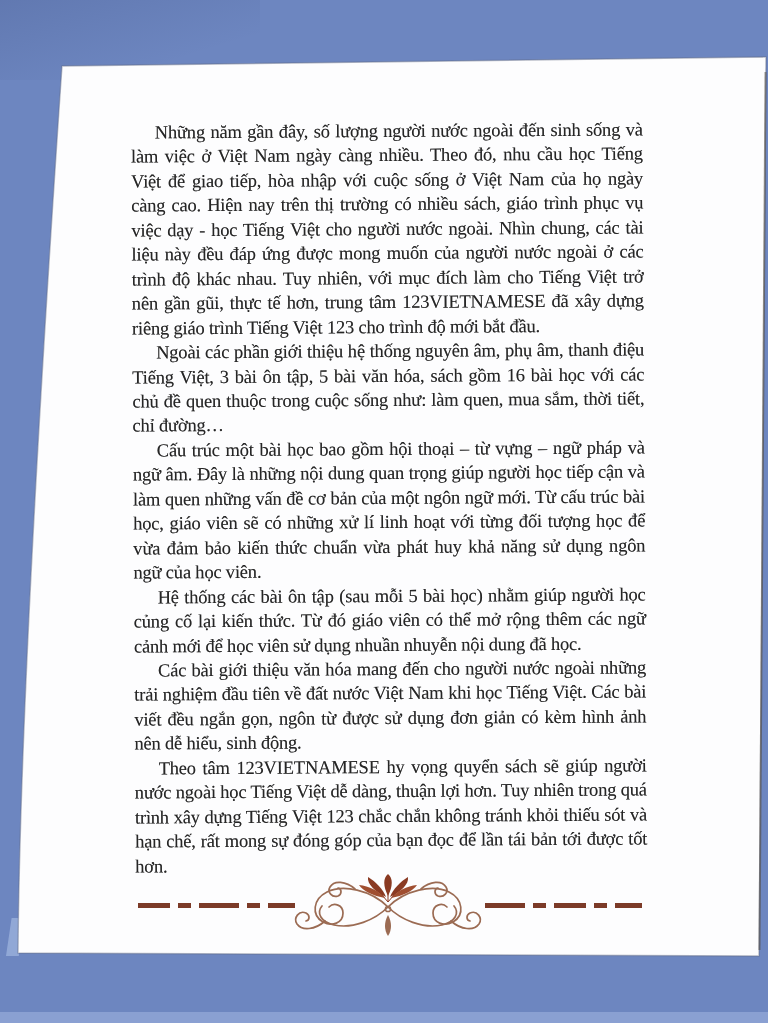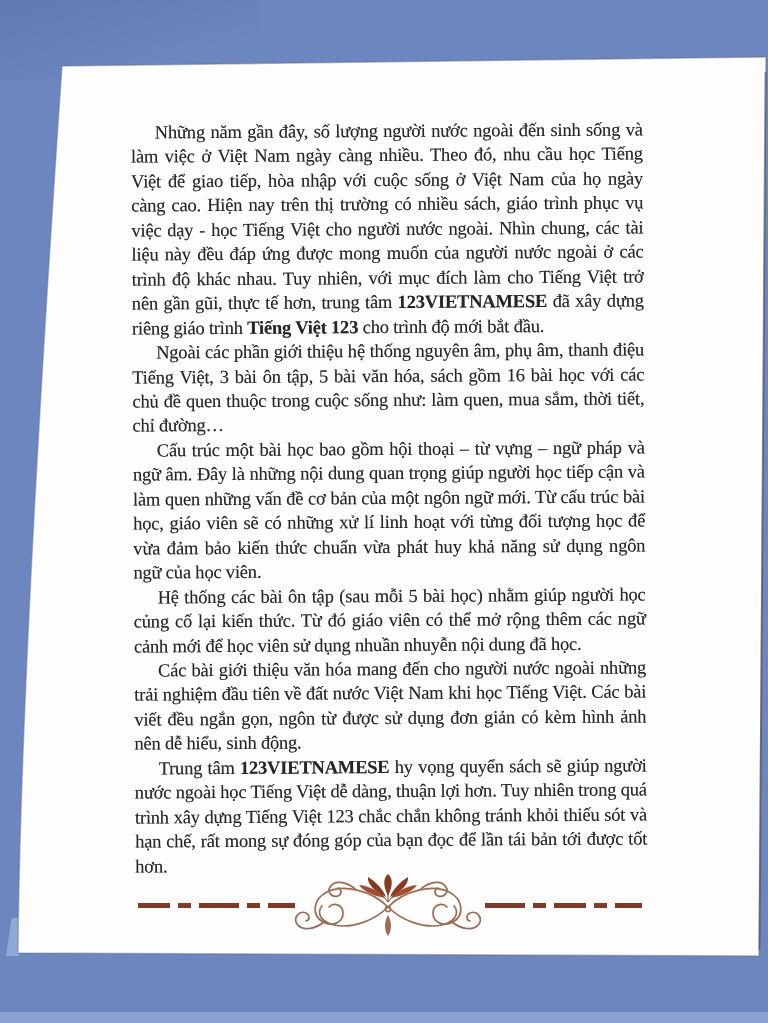--- a/index.html
+++ b/index.html
@@ -31,21 +31,21 @@
     transform:rotate(-0.35deg);
     color:var(--ink,#262626);
   }
   .para{
     margin:0;
     font-size:18.5px;line-height:24.45px;
     letter-spacing:-0.2px;
     text-align:justify;text-indent:24px;
     text-shadow:0 0 0.6px rgba(40,40,40,.45);
   }
-  .para .b{font-weight:bold;}
+  .para .b{font-weight:normal;}
   .ornament{
     position:absolute;left:135px;top:874px;width:510px;height:64px;
   }
 </style>
 </head>
 <body style="--bg-blue: #6d86c0; --bg-blue-light: #8aa0d2; --ink: #262626;">
 
 <div class="corner-shade"></div>
 <div class="bottom-strip"></div>
 <div class="edge-wedge"></div>
@@ -55,21 +55,21 @@
   <line x1="765.5" y1="72" x2="759.5" y2="950" stroke="rgba(80,72,62,0.55)" stroke-width="2"></line>
 </svg>
 
 <div class="page-content">
   <div>
       <p class="para"><span>Những năm gần đây, số lượng người nước ngoài đến sinh sống và làm việc ở Việt Nam ngày càng nhiều. Theo đó, nhu cầu học Tiếng Việt để giao tiếp, hòa nhập với cuộc sống ở Việt Nam của họ ngày càng cao. Hiện nay trên thị trường có nhiều sách, giáo trình phục vụ việc dạy - học Tiếng Việt cho người nước ngoài. Nhìn chung, các tài liệu này đều đáp ứng được mong muốn của người nước ngoài ở các trình độ khác nhau. Tuy nhiên, với mục đích làm cho Tiếng Việt trở nên gần gũi, thực tế hơn, trung tâm </span><span class="b">123VIETNAMESE</span><span> đã xây dựng riêng giáo trình </span><span class="b">Tiếng Việt 123</span><span> cho trình độ mới bắt đầu.</span></p>
       <p class="para"><span>Ngoài các phần giới thiệu hệ thống nguyên âm, phụ âm, thanh điệu Tiếng Việt, 3 bài ôn tập, 5 bài văn hóa, sách gồm 16 bài học với các chủ đề quen thuộc trong cuộc sống như: làm quen, mua sắm, thời tiết, chỉ đường…</span></p>
       <p class="para"><span>Cấu trúc một bài học bao gồm hội thoại – từ vựng – ngữ pháp và ngữ âm. Đây là những nội dung quan trọng giúp người học tiếp cận và làm quen những vấn đề cơ bản của một ngôn ngữ mới. Từ cấu trúc bài học, giáo viên sẽ có những xử lí linh hoạt với từng đối tượng học để vừa đảm bảo kiến thức chuẩn vừa phát huy khả năng sử dụng ngôn ngữ của học viên.</span></p>
       <p class="para"><span>Hệ thống các bài ôn tập (sau mỗi 5 bài học) nhằm giúp người học củng cố lại kiến thức. Từ đó giáo viên có thể mở rộng thêm các ngữ cảnh mới để học viên sử dụng nhuần nhuyễn nội dung đã học.</span></p>
       <p class="para"><span>Các bài giới thiệu văn hóa mang đến cho người nước ngoài những trải nghiệm đầu tiên về đất nước Việt Nam khi học Tiếng Việt. Các bài viết đều ngắn gọn, ngôn từ được sử dụng đơn giản có kèm hình ảnh nên dễ hiểu, sinh động.</span></p>
-      <p class="para"><span>Trung tâm </span><span class="b">123VIETNAMESE</span><span> hy vọng quyển sách sẽ giúp người nước ngoài học Tiếng Việt dễ dàng, thuận lợi hơn. Tuy nhiên trong quá trình xây dựng Tiếng Việt 123 chắc chắn không tránh khỏi thiếu sót và hạn chế, rất mong sự đóng góp của bạn đọc để lần tái bản tới được tốt hơn.</span></p>
+      <p class="para"><span>Theo tâm </span><span class="b">123VIETNAMESE</span><span> hy vọng quyển sách sẽ giúp người nước ngoài học Tiếng Việt dễ dàng, thuận lợi hơn. Tuy nhiên trong quá trình xây dựng Tiếng Việt 123 chắc chắn không tránh khỏi thiếu sót và hạn chế, rất mong sự đóng góp của bạn đọc để lần tái bản tới được tốt hơn.</span></p>
     </div>
 </div>
 
 <svg class="ornament" viewBox="0 0 510 64">
 
   <path d="M3 31.5 H160" fill="none" stroke="#7c3b28" stroke-width="5" stroke-dasharray="32 8 13 8 40 8 13 8"></path>
   <path d="M350 31.5 H507" fill="none" stroke="#7c3b28" stroke-width="5" stroke-dasharray="40 8 13 8 32 8 13 8"></path>
 
   <defs>
     <g id="halfSwirl" fill="none" stroke="#9b6b53" stroke-width="1.7" stroke-linecap="round">

